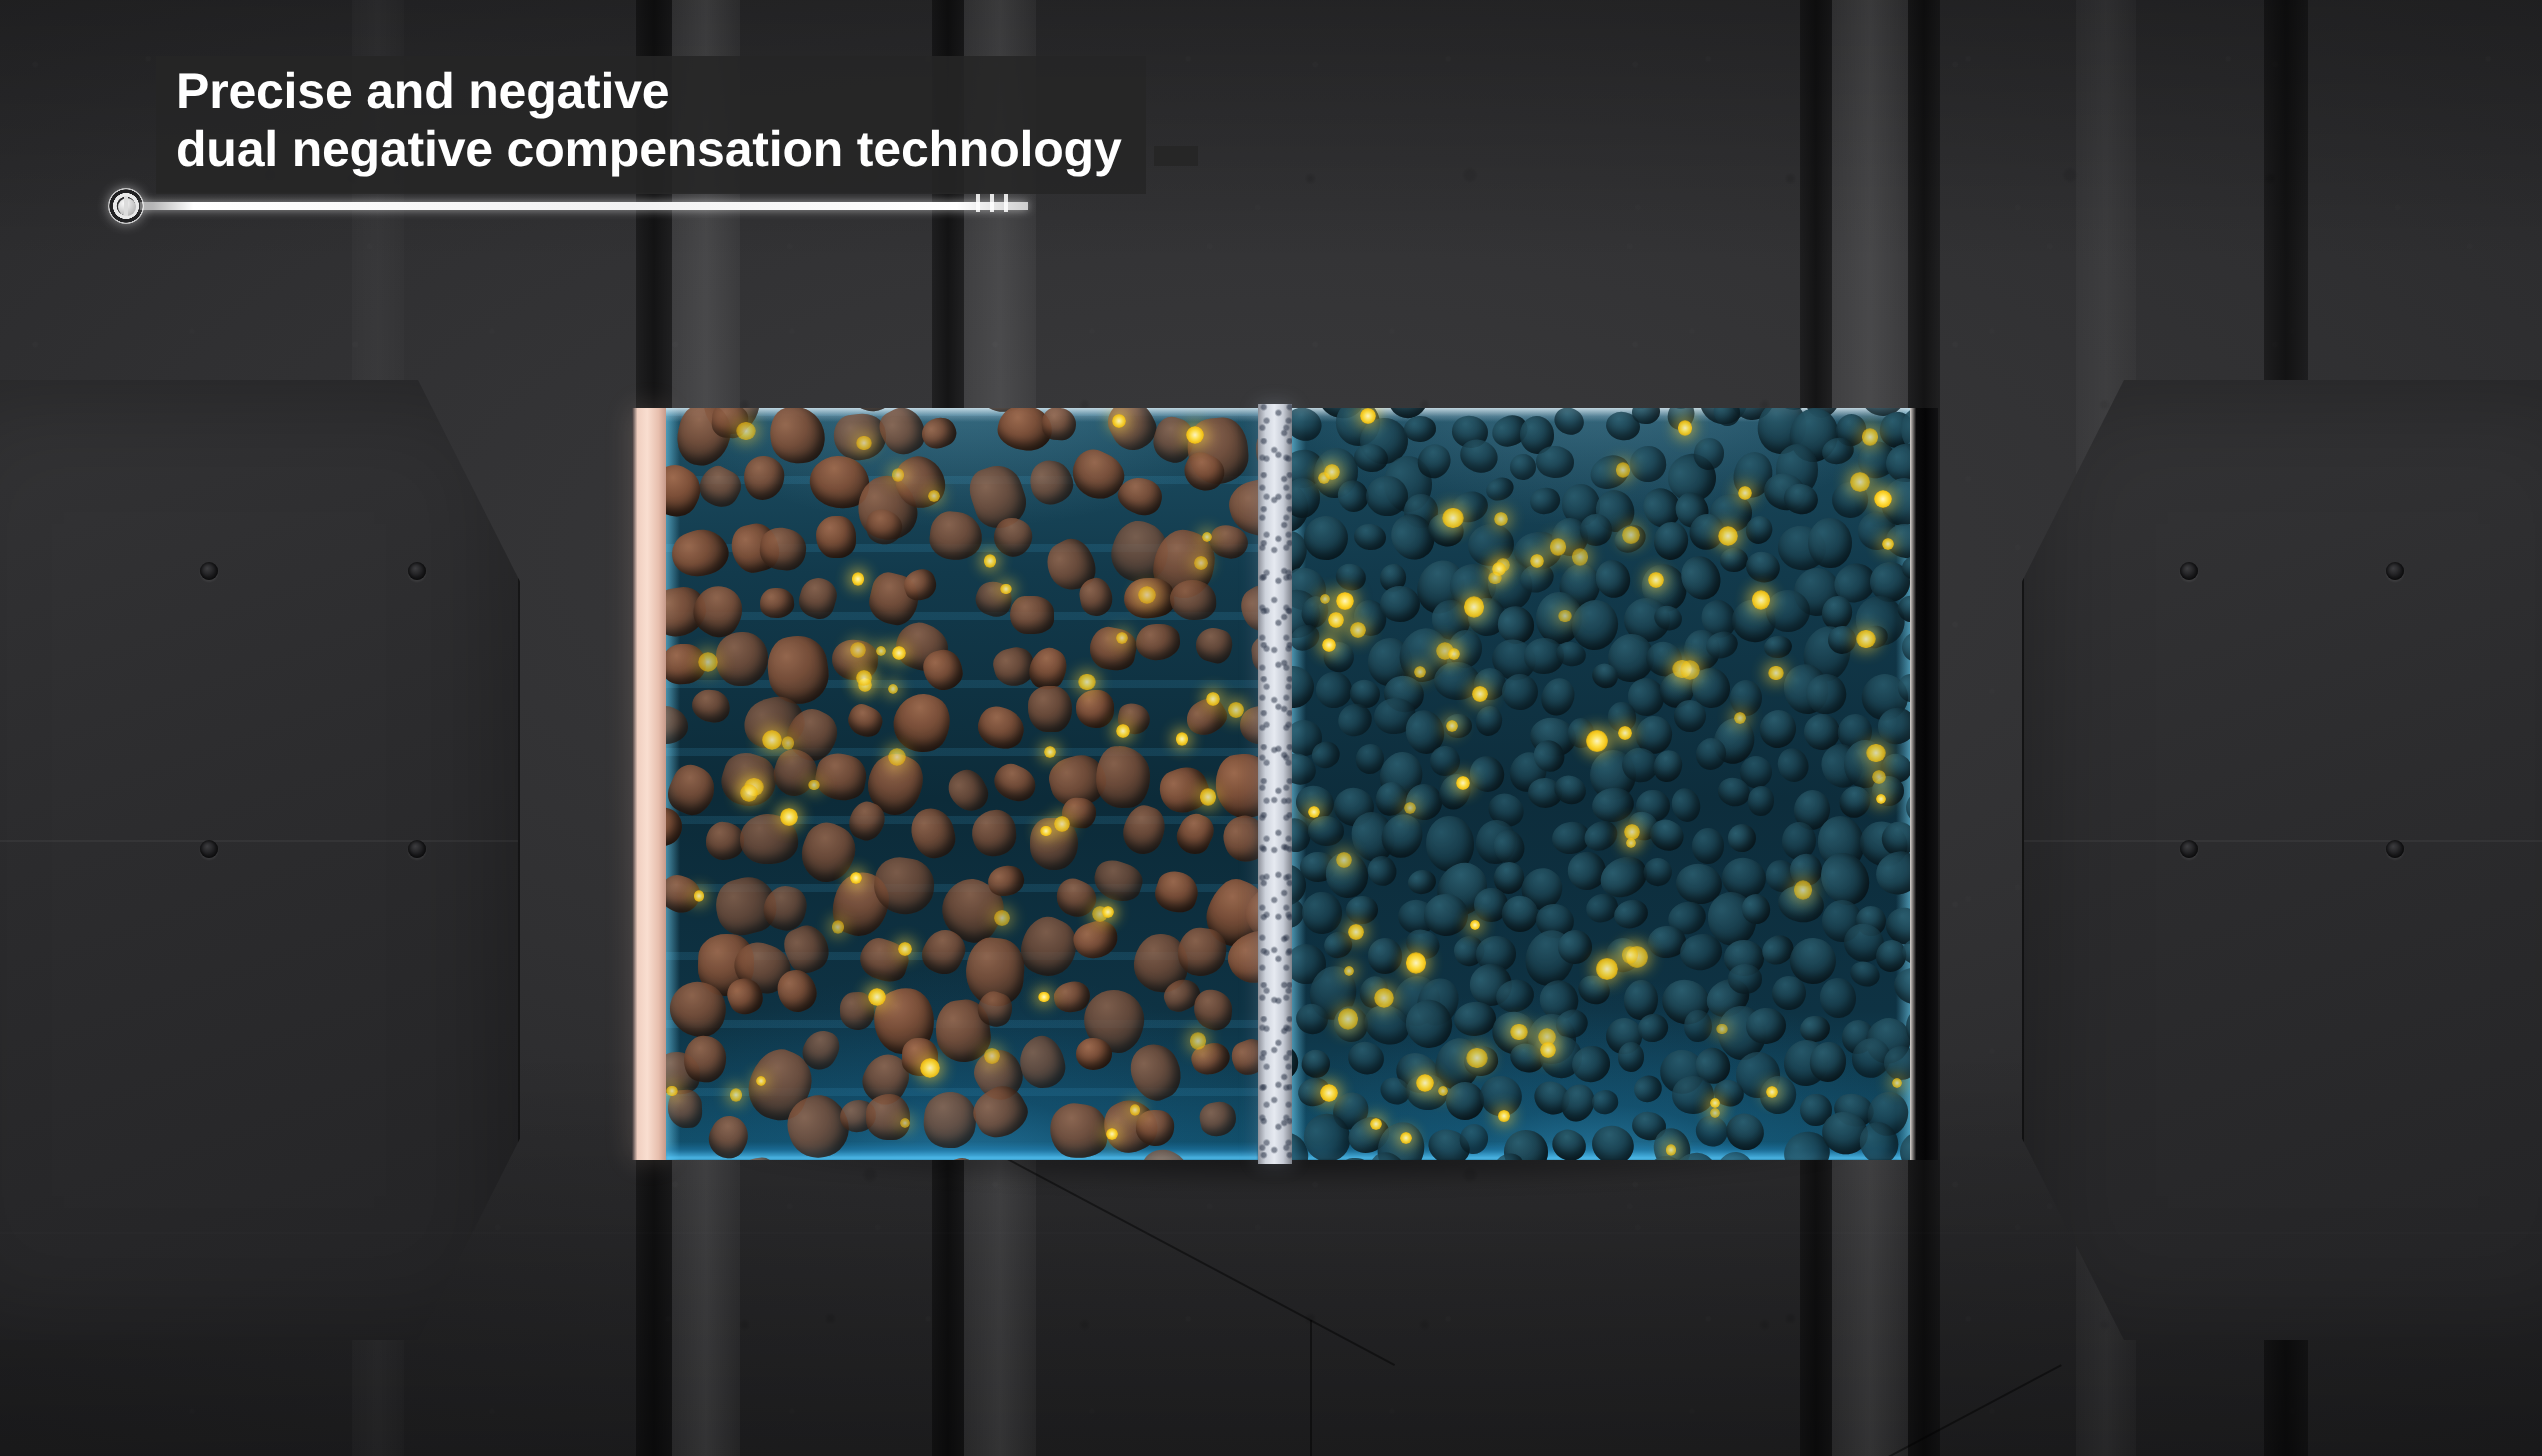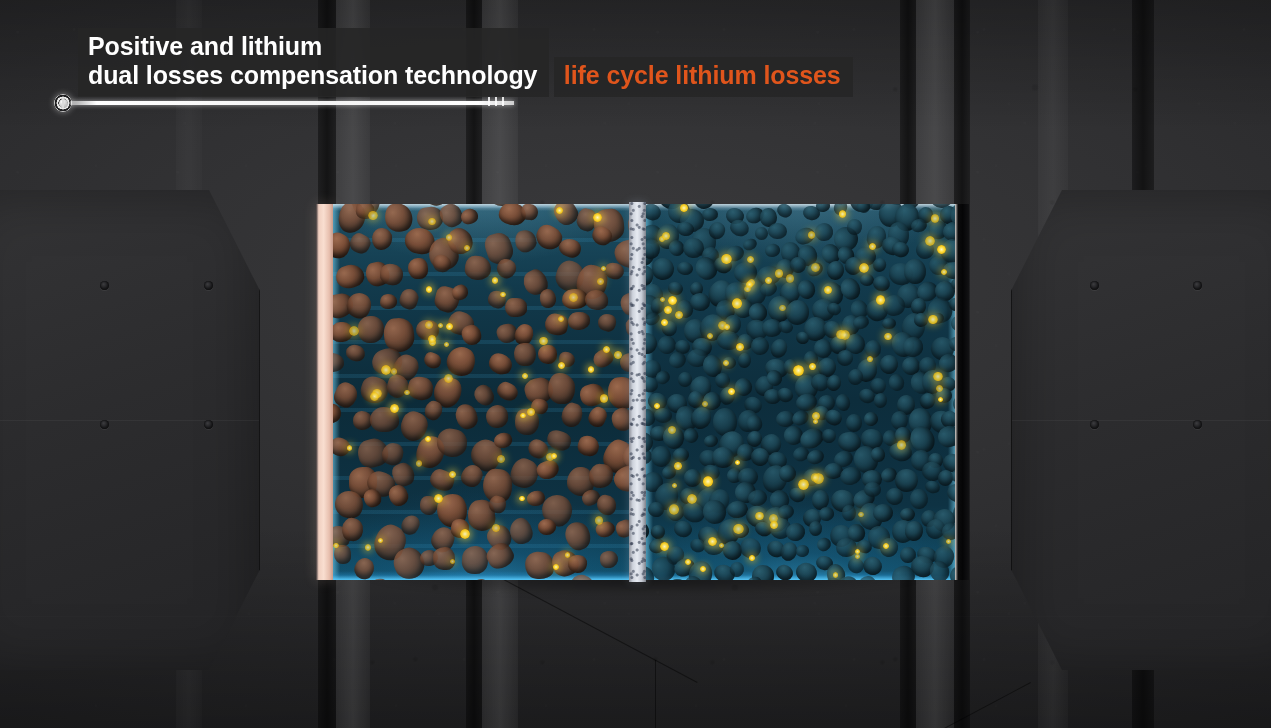--- a/index.html
+++ b/index.html
@@ -930,25 +930,24 @@
           <i class="li" style="left:123.6px;top:316.7px;width:8.6px;height:8.6px;opacity:0.87;"></i>
           <i class="li" style="left:41.3px;top:290.0px;width:9.9px;height:9.9px;opacity:0.80;"></i>
         </div>
     </div>
 
     <div class="collector neg"></div>
   </div>
 
   <div class="caption">
     <div class="cap-box">
-      <div class="cap-title">Positive and lithium</div>
-      <div class="cap-title">dual losses compensation technology</div>
+      <div class="cap-title">Precise and negative</div>
+      <div class="cap-title">dual negative compensation technology</div>
     </div>
     <div class="cap-box cap-sub-box">
-      <div class="cap-sub">life cycle lithium losses</div>
     </div>
   </div>
 
   <div class="rule-wrap">
     <div class="rule"></div>
     <div class="rule-tick" style="left:434px;"></div>
     <div class="rule-tick" style="left:441px;"></div>
     <div class="rule-tick" style="left:448px;"></div>
     <div class="knob"></div>
   </div>

